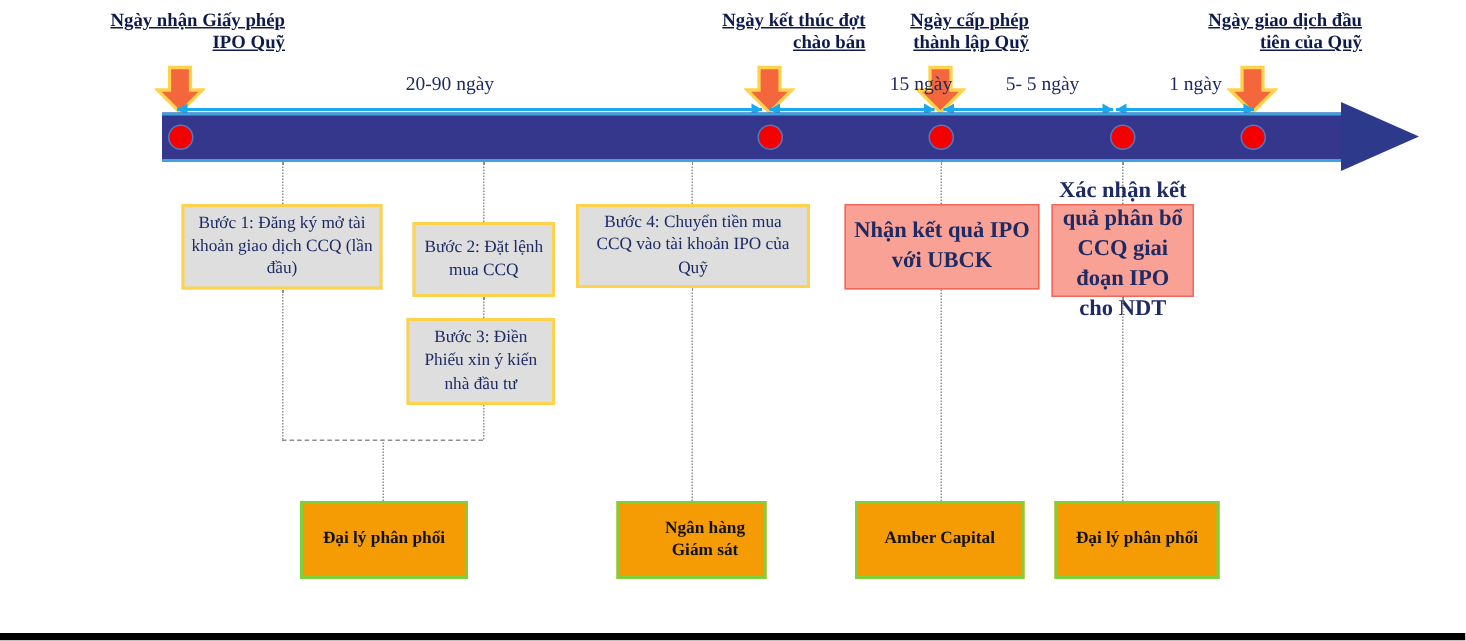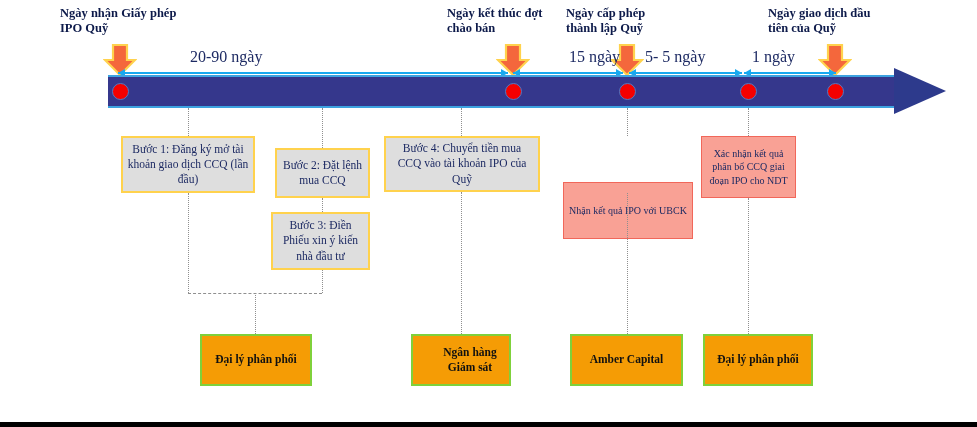--- a/index.html
+++ b/index.html
@@ -16,26 +16,27 @@
     height: 427px;
     background: #ffffff;
     overflow: hidden;
     border-bottom: 5px solid #000000;
     box-sizing: border-box;
   }
 
   
   .milestone-label {
     position: absolute;
-    text-align: left;
+    text-align: right;
     font-weight: bold;
     font-size: 12.5px;
     line-height: 1.22;
     color: #0d1a4a;
     white-space: pre-line;
+    text-decoration: underline;
   }
 
   
   .down-arrow {
     position: absolute;
     width: 34px;
     height: 34px;
   }
 
   
@@ -97,22 +98,22 @@
     top: 0.5px;
     width: 0;
     height: 0;
     border-top: 4.5px solid transparent;
     border-bottom: 4.5px solid transparent;
   }
   .measure .cap-l { left: 0; border-right: 7px solid #18a9ef; }
   .measure .cap-r { right: 0; border-left: 7px solid #18a9ef; }
   .duration-text {
     position: absolute;
-    text-align: left;
-    font-size: 16px;
+    text-align: center;
+    font-size: 13px;
     color: #1d2a63;
     top: 48px;
   }
 
   
   .step-box {
     position: absolute;
     background: #dedede;
     border: 2px solid #ffd24d;
     box-sizing: border-box;
@@ -127,24 +128,25 @@
   }
   .result-box {
     position: absolute;
     background: #f9a195;
     border: 1px solid #f1675a;
     box-sizing: border-box;
     display: flex;
     align-items: center;
     justify-content: center;
     text-align: center;
-    font-size: 10px;
+    font-size: 15px;
     line-height: 1.32;
     color: #1d2a63;
     padding: 2px 4px;
+    font-weight: bold;
   }
   .actor-box {
     position: absolute;
     background: #f59c05;
     border: 2px solid #7fd13b;
     box-sizing: border-box;
     display: flex;
     align-items: center;
     justify-content: center;
     text-align: center;
@@ -251,21 +253,21 @@
   <div class="vline" style="left:748px; top:108px; height:28px;"></div>
 
   <div class="step-box" style="left:121px; top:136px; width:134px; height:57px;">Bước 1: Đăng ký mở tài khoản giao dịch CCQ (lần đầu)</div>
 
   <div class="step-box" style="left:275px; top:148px; width:95px; height:50px;">Bước 2: Đặt lệnh mua CCQ</div>
 
   <div class="step-box" style="left:271px; top:212px; width:99px; height:58px;text-align:center;">Bước 3: Điền Phiếu xin ý kiến nhà đầu tư</div>
 
   <div class="step-box" style="left:384px; top:136px; width:156px; height:56px;">Bước 4: Chuyển tiền mua CCQ vào tài khoản IPO của Quỹ</div>
 
-  <div class="result-box" style="left:563px; top:136px; width:130px; height:57px;margin-top:46px;">Nhận kết quả IPO với UBCK</div>
+  <div class="result-box" style="left:563px; top:136px; width:130px; height:57px;">Nhận kết quả IPO với UBCK</div>
 
   <div class="result-box" style="left:701px; top:136px; width:95px; height:62px;">Xác nhận kết quả phân bổ CCQ giai đoạn IPO cho NDT</div>
 
   <div class="vline" style="left:322px; top:198px; height:14px;"></div>
 
   <div class="vline" style="left:188px; top:193px; height:100px;"></div>
   <div class="vline" style="left:322px; top:270px; height:23px;"></div>
   <div class="hline" style="left:188px; top:293px; width:134px;"></div>
   <div class="vline" style="left:255px; top:293px; height:41px;"></div>
 

